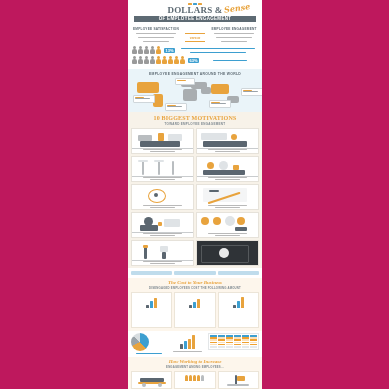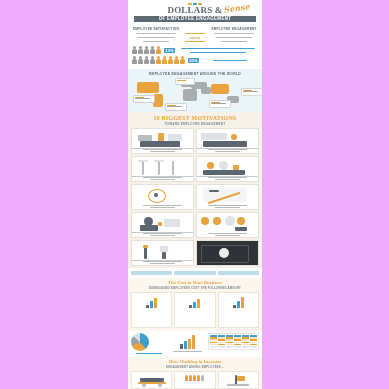--- a/index.html
+++ b/index.html
@@ -2,21 +2,21 @@
 <html><head>
 <meta charset="utf-8">
 <style>
   html,body{margin:0;padding:0;}
   body{
     width:389px;height:389px;overflow:hidden;
     background:#ffffff;
     font-family:"Liberation Sans", sans-serif;
   }
   
-  #page{position:relative;width:389px;height:389px;background:#f0abfc;}
+  #page{position:relative;width:389px;height:389px;background:#be185d;}
   #infographic{
     position:absolute;left:128px;top:0;width:134px;height:389px;
     background:#fdfdfb;
     overflow:hidden;
     display:flex;flex-direction:column;
   }
   .sec{position:relative;width:100%;box-sizing:border-box;}
 
   
   .tl{display:block;background:#b9b9b9;height:1px;border-radius:.5px;margin:1px auto;}

